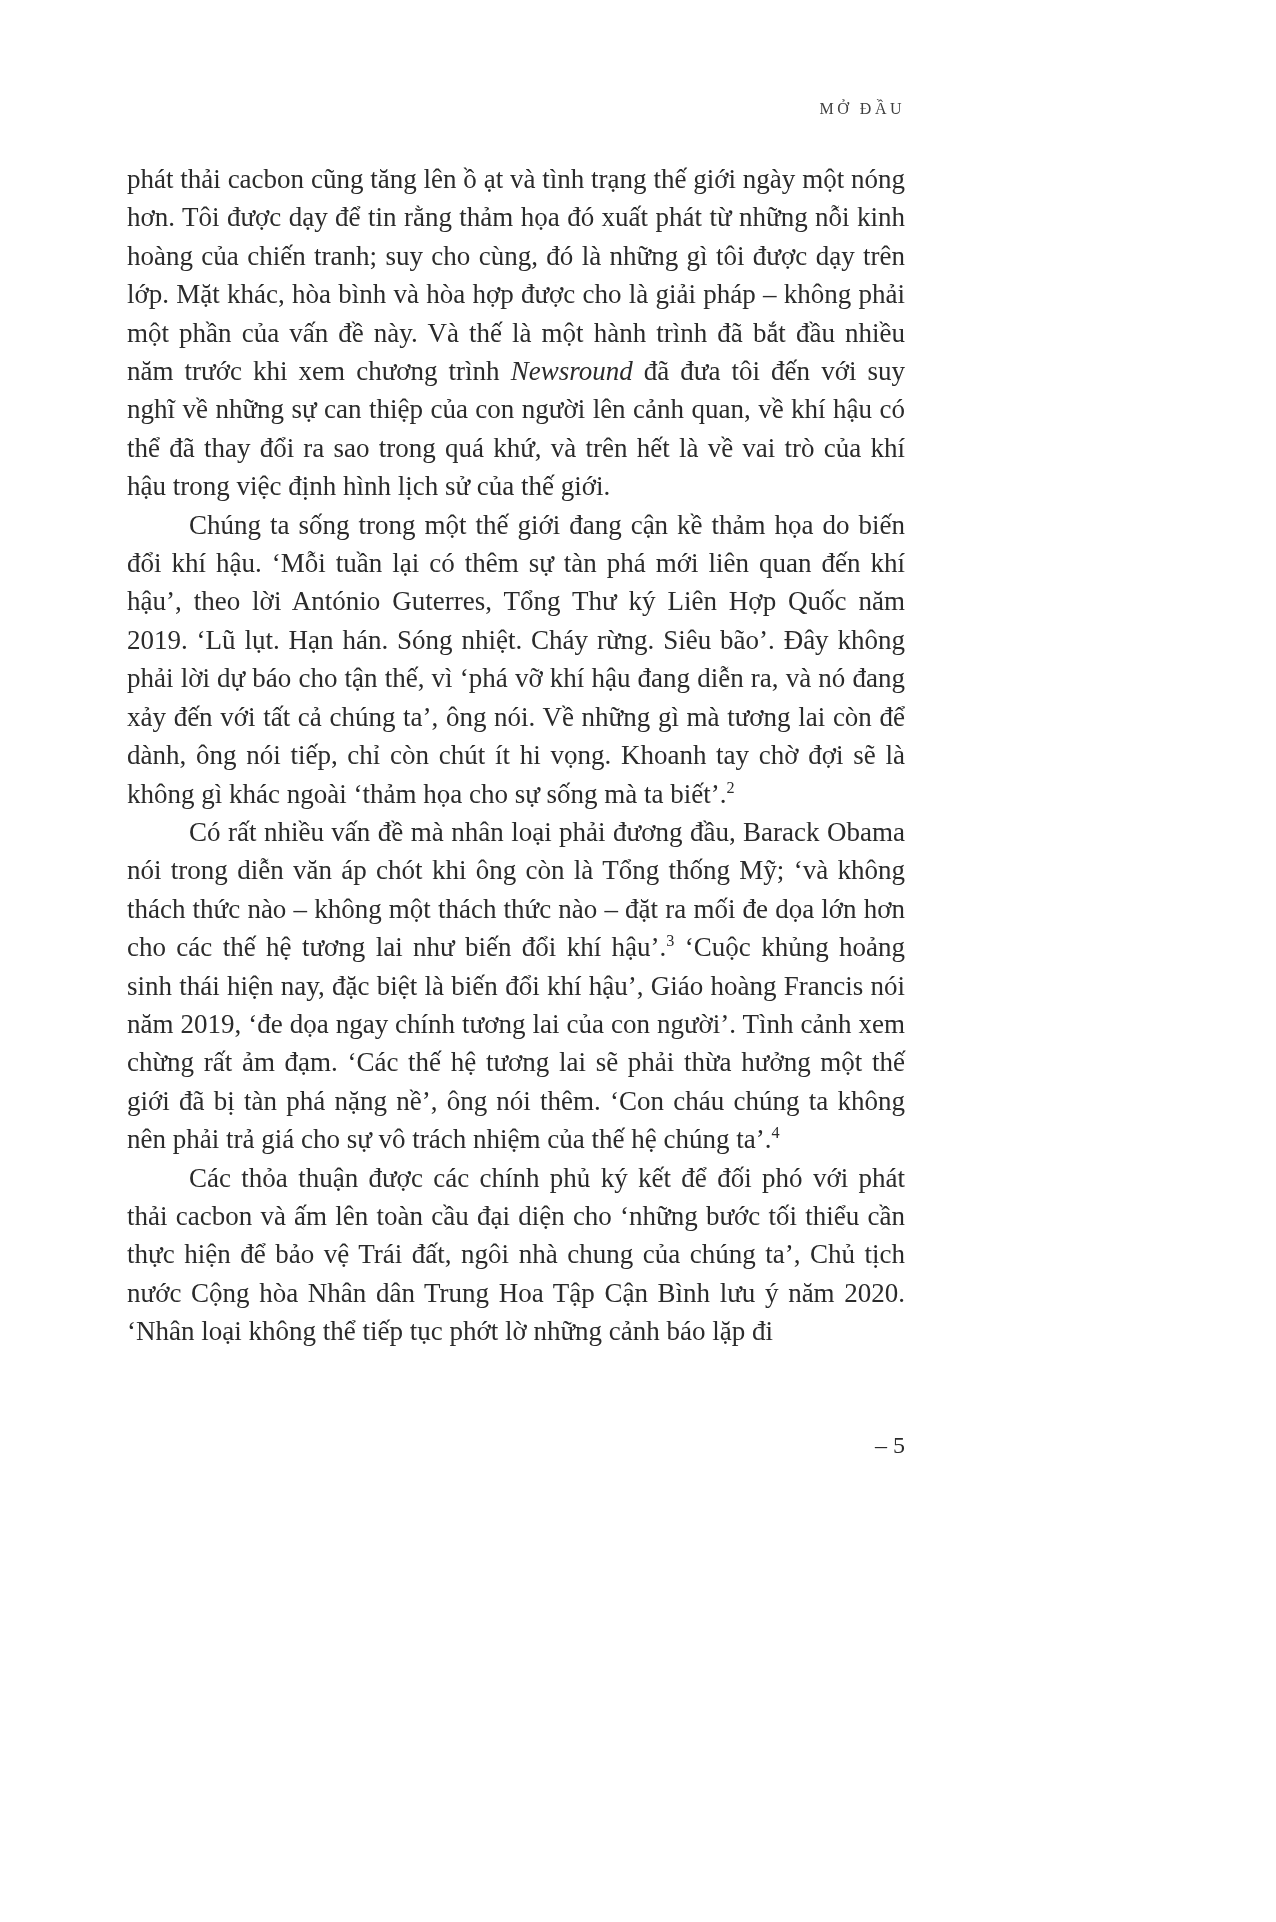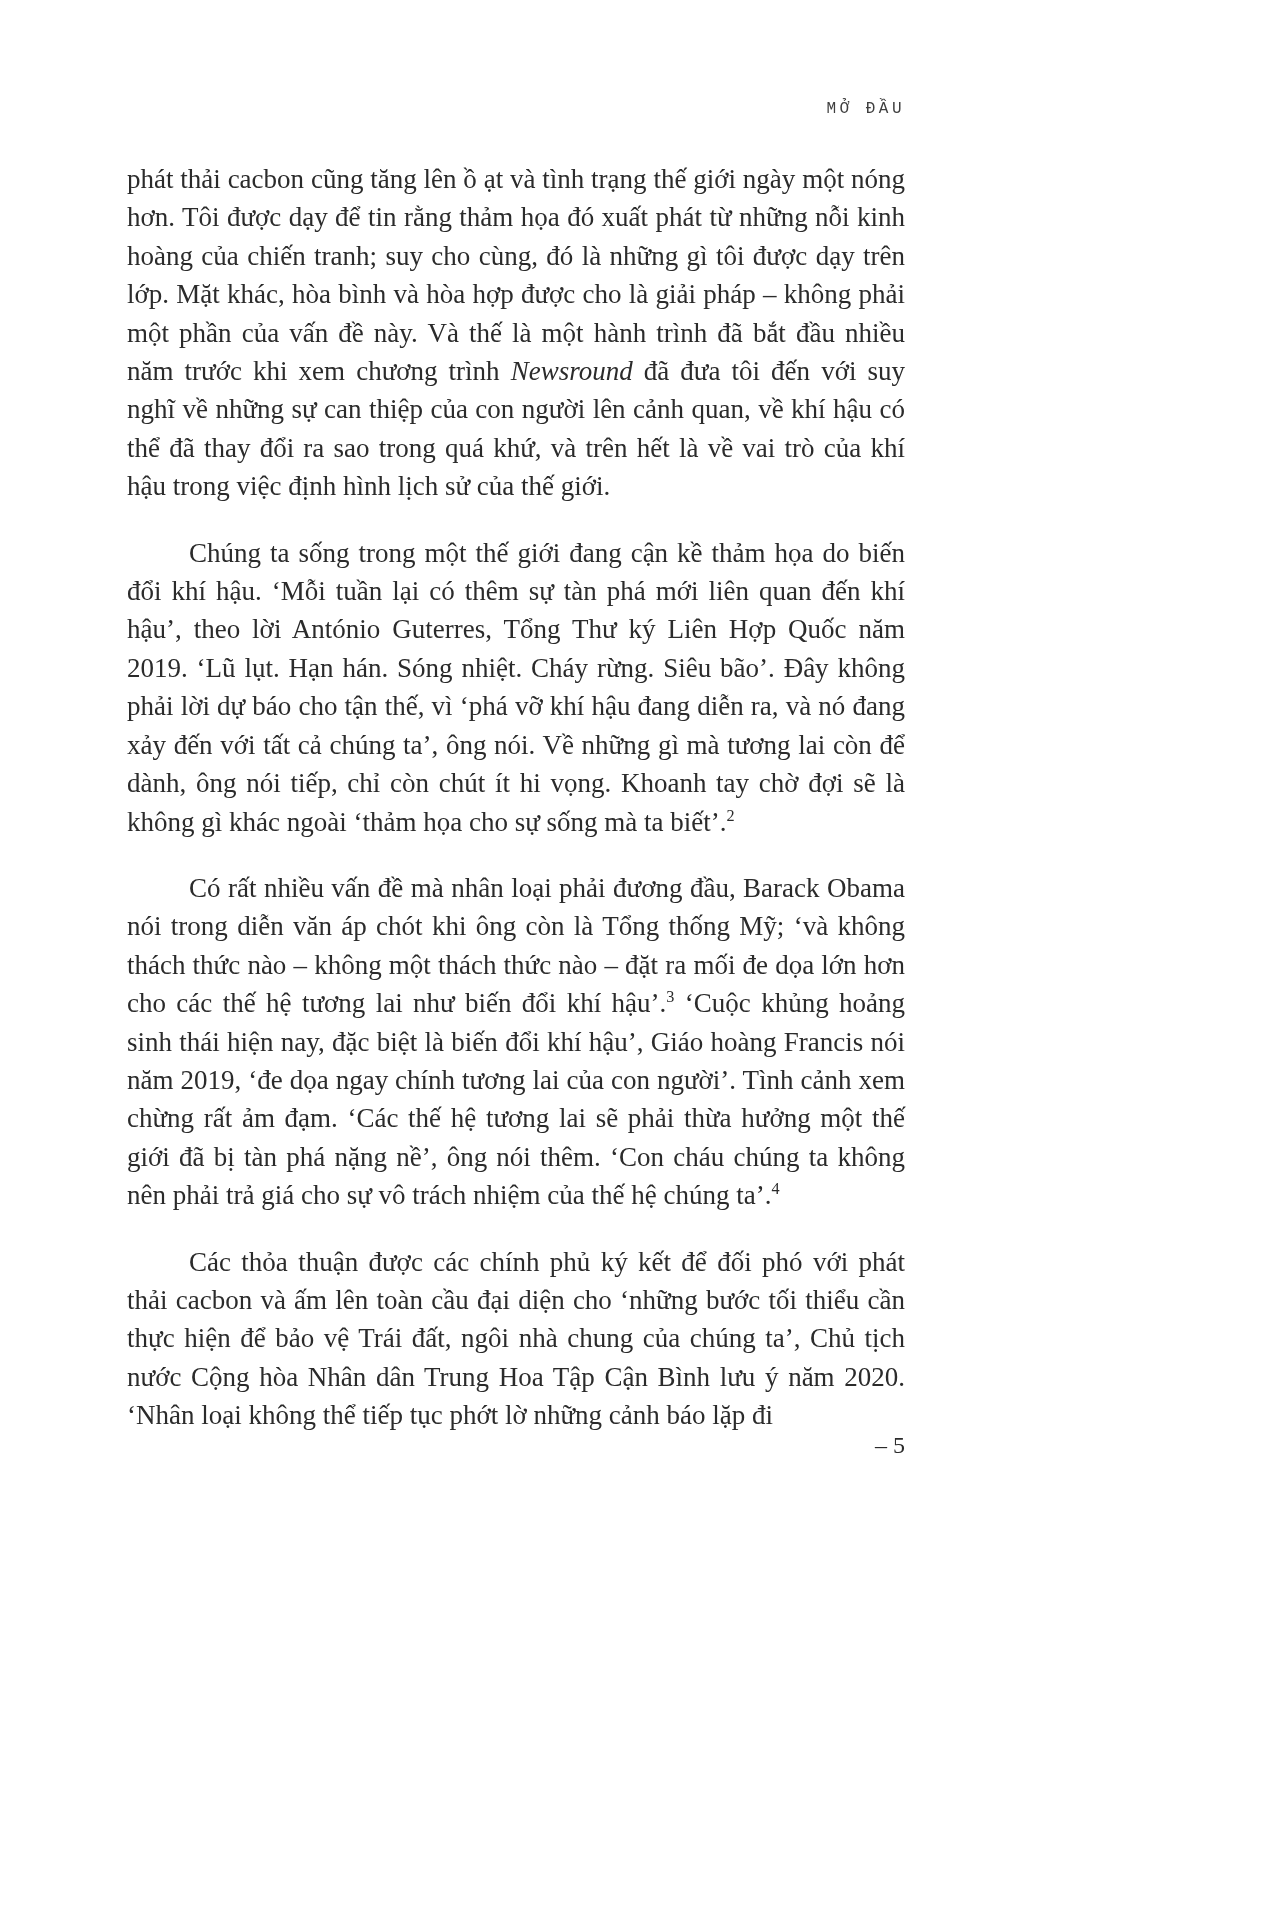--- a/index.html
+++ b/index.html
@@ -17,38 +17,38 @@
   }
   .text-column {
     position: absolute;
     left: 127px;
     width: 778px;
     font-family: Liberation Serif, serif;
   }
   .running-header {
     top: 100px;
     text-align: right;
-    font-family: Liberation Mono, monospace;
+    font-family: Liberation Serif, serif;
     font-size: 16px;
     letter-spacing: 3.5px;
     color: #3f3f3f;
   }
   .body-text {
     top: 160px;
     font-size: 27px;
     line-height: 38.4px;
     text-align: justify;
     text-justify: inter-word;
   }
   p.para {
     margin: 0;
     padding: 0;
   }
   p.para + p.para {
-    margin-top: 28px;
+    margin-top: 0;
   }
   p.para.indent {
     text-indent: 62px;
   }
   .body-text em {
     font-style: italic;
   }
   .body-text sup {
     font-size: 0.6em;
     line-height: 0;

